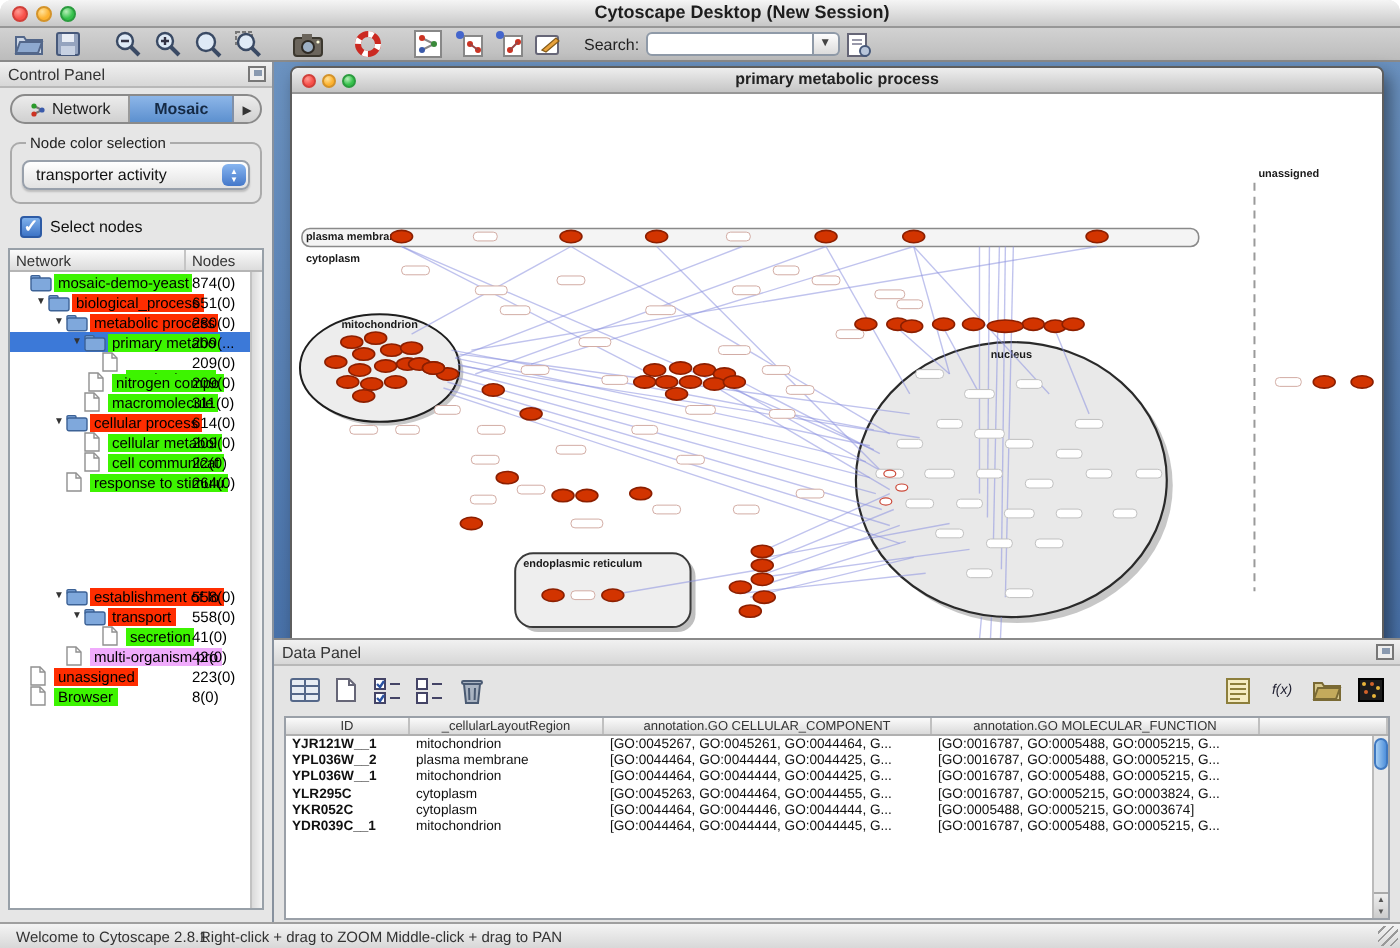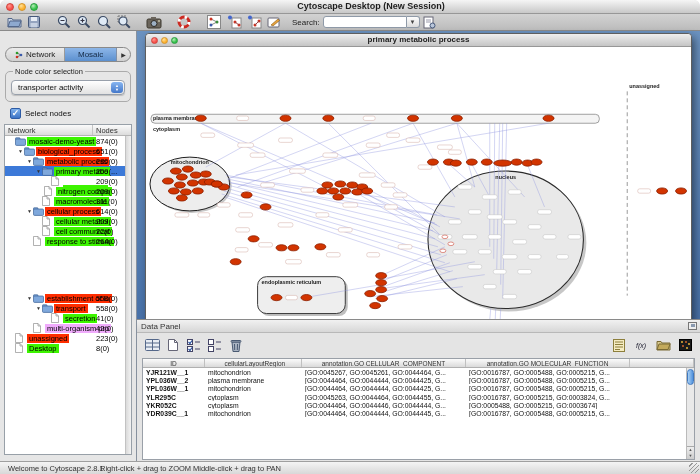--- a/index.html
+++ b/index.html
@@ -26,21 +26,21 @@
 .search-drop { width:13px; height:12px; border:1px solid #8f9aa8; border-left:none; border-radius:0 3px 3px 0; background:linear-gradient(#fdfdfd,#dcdcdc); font-size:6px; line-height:10px; text-align:center; color:#444; }
 
 
 .control-panel { position:absolute; left:0; top:31px; width:137px; bottom:13px; background:#e6e6e6; border-right:1px solid #87919e; }
 .panel-head { position:relative; height:13px; background:linear-gradient(#f1f1f1,#d7d7d7); border-bottom:1px solid #b8b8b8; font-size:8px; color:#333; padding:2px 4px; }
 .float-ic { position:absolute; right:3px; top:2px; width:9px; height:8px; border:1px solid #777; background:#eee; }
 .float-ic:before { content:""; position:absolute; right:1px; top:1px; width:4px; height:3px; background:#8a9ab0; }
 .cp-tabs { position:absolute; left:5px; right:5px; top:16px; height:15px; display:flex; border:1px solid #8a8a8a; border-radius:9px; overflow:hidden; background:linear-gradient(#ececec,#d0d0d0); font-size:8px; }
 .seg { display:flex; align-items:center; justify-content:center; gap:3px; }
 .seg.net { flex:1.15; border-right:1px solid #9a9a9a; color:#222; }
-.seg.mosaic { flex:1; background:linear-gradient(#8db6e8,#5c90cf); font-weight:normal; color:#152a45; border-right:1px solid #8090a8; }
+.seg.mosaic { flex:1; background:linear-gradient(#8db6e8,#5c90cf); font-weight:bold; color:#152a45; border-right:1px solid #8090a8; }
 .seg.more { width:13px; font-size:6px; color:#333; }
 .groupbox { position:absolute; left:5px; right:5px; top:40px; height:31px; border:1px solid #ababab; border-radius:5px; }
 .glabel { position:absolute; top:-5px; left:7px; background:#e6e6e6; padding:0 2px; font-size:7.5px; color:#222; }
 .cselect { position:absolute; left:5px; right:5px; top:8px; height:15px; border:1px solid #98a0ab; border-radius:4px; background:linear-gradient(#ffffff,#e2e2e2); font-size:8px; display:flex; align-items:center; padding-left:6px; box-shadow:0 1px 1px rgba(0,0,0,.18); color:#111; }
 .stepper { position:absolute; right:1px; top:1px; width:12px; height:11px; border-radius:3px; background:linear-gradient(#87b5f0,#4478ca); display:flex; flex-direction:column; align-items:center; justify-content:center; color:#fff; font-size:4px; line-height:4px; }
 .checkrow { position:absolute; left:10px; top:77px; display:flex; align-items:center; gap:4px; font-size:8px; color:#111; }
 .checkbox { width:11px; height:11px; border-radius:2px; background:linear-gradient(#7fb1ec,#3d74c6); border:1px solid #2d5ba5; color:#fff; font-size:9px; line-height:9px; text-align:center; font-weight:bold; }
 .treebox { position:absolute; left:4px; right:4px; top:93px; bottom:6px; background:#fff; border:1px solid #98a0a8; overflow:hidden; }
 .thead2 { display:flex; height:11px; background:linear-gradient(#fbfbfb,#dcdcdc); border-bottom:1px solid #b5b5b5; font-size:7.5px; color:#333; }
 .thead2 .c1 { width:88px; padding:1px 3px; border-right:1px solid #c5c5c5; }
@@ -217,20 +217,24 @@
         <svg width="13" height="13" viewBox="0 0 13 13">
           <rect x="1" y="1" width="9" height="11" fill="#fff" stroke="#667"></rect>
           <line x1="3" y1="4" x2="8" y2="4" stroke="#99a"></line>
           <line x1="3" y1="6" x2="8" y2="6" stroke="#99a"></line>
           <circle cx="9.5" cy="9.5" r="2.5" fill="#b9c6da" stroke="#46587a"></circle>
         </svg>
       </span>
   </div>
 
   <div class="control-panel">
+    <div class="panel-head">
+      <span>Control Panel</span>
+      <span class="float-ic"></span>
+    </div>
     <div class="cp-tabs">
       <div class="seg net">
         <svg width="8" height="8" viewBox="0 0 8 8">
             <line x1="2" y1="2" x2="6" y2="4" stroke="#777"></line>
             <line x1="2" y1="6" x2="6" y2="4" stroke="#777"></line>
             <circle cx="2" cy="2" r="1.3" fill="#2a9a2a"></circle>
             <circle cx="6" cy="4" r="1.3" fill="#3a5aaa"></circle>
             <circle cx="2" cy="6" r="1.3" fill="#cc3322"></circle>
           </svg>
         <span>Network</span>
@@ -437,21 +441,21 @@
             <span class="tnodes">223(0)</span>
           </div>
           <div class="trow" style="padding-left: 3px;">
             <span class="targ"></span>
             <span class="ticon">
               <svg width="8" height="10" viewBox="0 0 8 10">
                 <path d="M0.5 0.5h4.5l2.5 2.5v6.5h-7z" fill="#fff" stroke="#909090" stroke-width="0.7"></path>
                 <path d="M5 0.5v2.5h2.5" fill="none" stroke="#909090" stroke-width="0.7"></path>
               </svg>
             </span>
-            <span class="tlabel" style="background: rgb(61, 244, 0);">Desktop</span>
+            <span class="tlabel" style="background: rgb(61, 244, 0);">Browser</span>
             <span class="tnodes">8(0)</span>
           </div>
         </div>
       <div class="tree-scroll"></div>
     </div>
   </div>
 
   <div class="desktop">
     <div class="net-window">
       <div class="nw-title">

